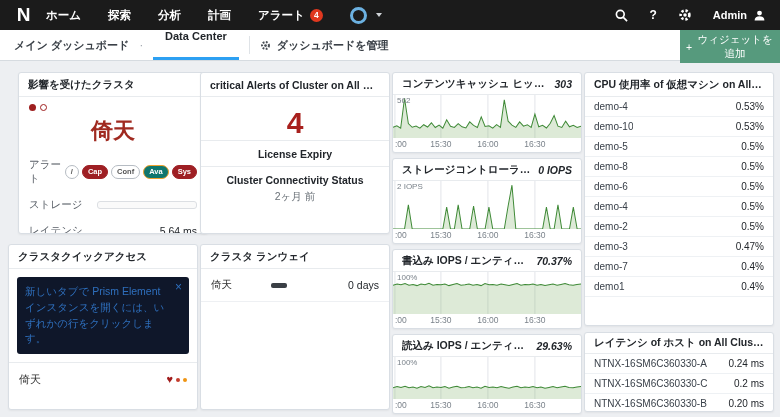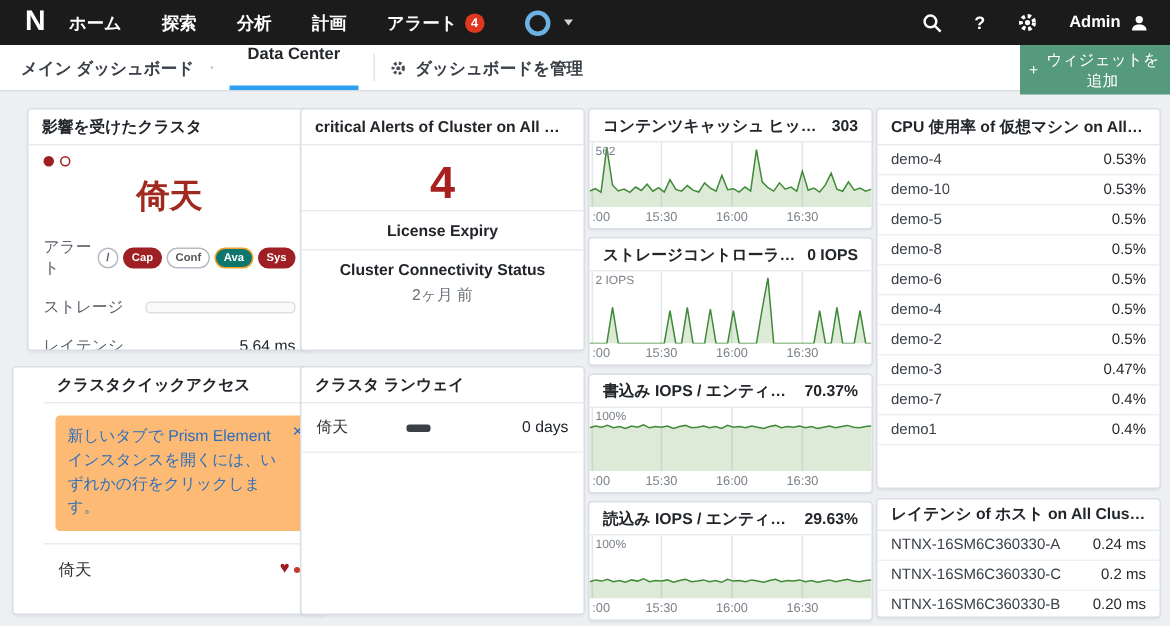--- a/index.html
+++ b/index.html
@@ -34,21 +34,21 @@
   .manage{display:flex;align-items:center;gap:6px;font-size:11px;font-weight:bold;color:#3a4047;cursor:pointer;}
   .add-widget{position:absolute;top:30px;right:0;width:100px;height:33px;background:#569a7d;
     color:#fff;font-size:10.5px;border:none;display:flex;align-items:center;justify-content:center;
     gap:4px;cursor:pointer;z-index:6;font-family:"Liberation Sans",sans-serif;}
   
   .card{position:absolute;background:#fff;border:1px solid #d9dee4;border-radius:3px;
     box-shadow:0 1px 2px rgba(0,0,0,.05);overflow:hidden;}
   .card-h{height:23px;padding:0 9px;font-size:10.5px;font-weight:bold;color:#22262b;
     border-bottom:1px solid #e8ebee;display:flex;justify-content:space-between;align-items:center;}
   .card-h .ttl{overflow:hidden;text-overflow:ellipsis;white-space:nowrap;}
-  .card-h .val{font-weight:bold;white-space:nowrap;margin-left:6px;}
+  .card-h .val{font-weight:bold;white-space:nowrap;margin-left:6px;font-style:italic;}
   
   .imp-body{padding:7px 10px;}
   .dotrow{display:flex;gap:4px;align-items:center;}
   .dot-f{width:7px;height:7px;border-radius:50%;background:#9e1f1f;}
   .dot-o{width:5px;height:5px;border-radius:50%;border:1.5px solid #9e1f1f;background:#fff;}
   .big-cluster{text-align:center;font-size:22px;font-weight:bold;color:#a02a20;margin:5px 0 12px;cursor:pointer;}
   .irow{display:flex;justify-content:space-between;align-items:center;font-size:10.5px;
     color:#5a6068;margin-top:12px;}
   .irow .rv{color:#22262b;}
   .badges{display:flex;gap:3px;}
@@ -57,21 +57,21 @@
   .badge.r{background:#9e1f24;border:1px solid #9e1f24;color:#fff;}
   .badge.a{background:#0f766e;border:1px solid #efa12c;color:#fff;}
   .track{width:98px;height:6px;border:1px solid #dcdfe3;border-radius:3px;background:#fafafa;}
   
   .ca-count{font-size:30px;font-weight:bold;color:#a8201d;text-align:center;margin-top:9px;cursor:pointer;}
   .ca-sev{text-align:center;font-size:10.5px;color:#3a4047;margin:1px 0 10px;}
   .ca-item{border-top:1px solid #e8ebee;padding:7px 6px 6px;text-align:center;cursor:pointer;}
   .ca-item .t{font-size:10.5px;font-weight:bold;color:#22262b;}
   .ca-item .d{font-size:10.5px;color:#6a7178;margin-top:4px;}
   
-  .info{margin:8px;background:#fdba74;border-radius:3px;padding:7px 18px 7px 8px;font-size:10.5px;
+  .info{margin:8px;background:#0f172a;border-radius:3px;padding:7px 18px 7px 8px;font-size:10.5px;
     color:#2e6fbd;line-height:1.5;position:relative;}
   .info .x{position:absolute;top:4px;right:7px;color:#2e6fbd;font-size:12px;cursor:pointer;line-height:1;}
   .qa-row{border-top:1px solid #e8ebee;display:flex;justify-content:space-between;align-items:center;
     padding:9px 10px;font-size:11px;color:#333;cursor:pointer;}
   .qa-ic{display:flex;align-items:center;gap:3px;}
   .heart{color:#a01c1c;font-size:11px;line-height:1;}
   .mdot-r{width:4px;height:4px;border-radius:50%;background:#c43c2c;}
   .mdot-o{width:4px;height:4px;border-radius:50%;background:#ef9412;}
   
   .rw-row{display:flex;align-items:center;padding:9px 10px;font-size:10.5px;color:#333;
@@ -205,21 +205,21 @@
   <div class="ca-item">
     <div class="t">License Expiry</div>
   </div>
   <div class="ca-item">
     <div class="t">Cluster Connectivity Status</div>
     <div class="d">2ヶ月 前</div>
   </div>
 
 </div>
 
-<div class="card" style="left:8px;top:244px;width:188px;height:164px;padding-left:20px;">
+<div class="card" style="left:8px;top:244px;width:188px;height:164px;">
   <div class="card-h">
     <span class="ttl">クラスタクイックアクセス</span>
   </div>
   <div class="info">
     <span>新しいタブで Prism Element インスタンスを開くには、いずれかの行をクリックします。</span>
     <span class="x">×</span>
   </div>
   <div class="qa-row">
     <span>倚天</span>
     <span class="qa-ic">

